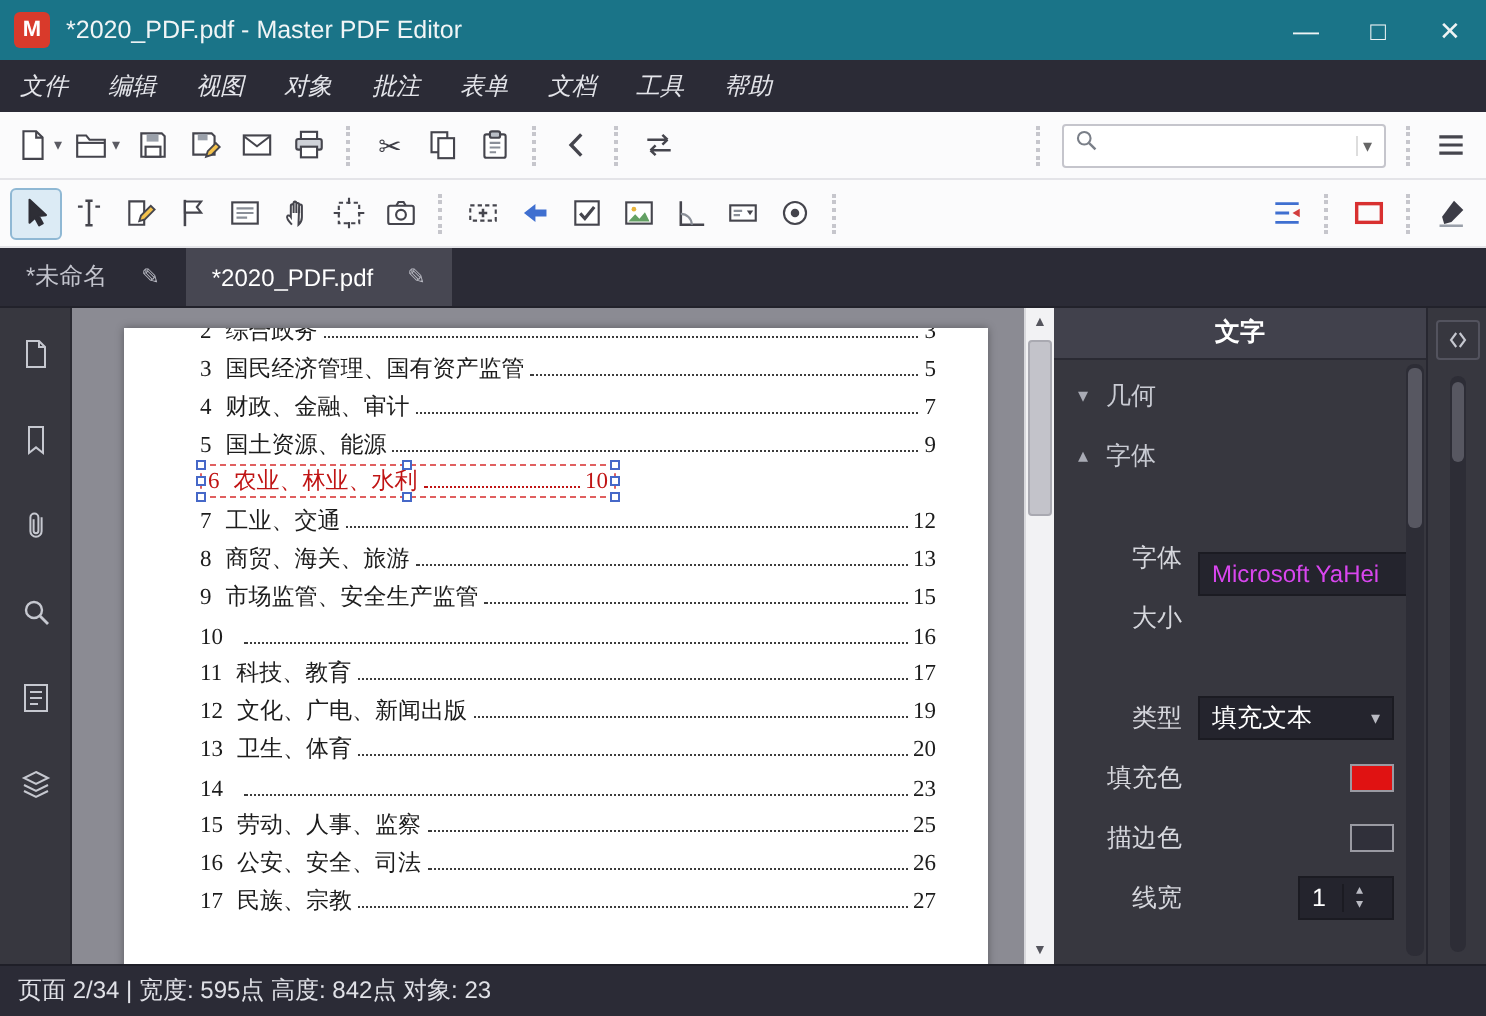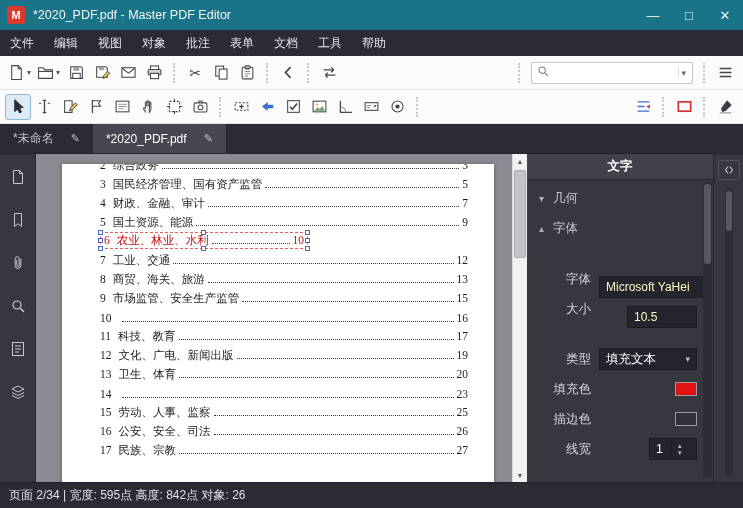--- a/index.html
+++ b/index.html
@@ -10,21 +10,21 @@
 
   
   .titlebar { height:30px; background:#1a7488; display:flex; align-items:center; color:#f1f5f6; font-size:12.5px; flex:0 0 auto; }
   .applogo { width:18px; height:18px; margin:0 8px 0 7px; background:#d93a2b; border-radius:3px; color:#fff;
              font-size:11px; font-weight:bold; display:flex; align-items:center; justify-content:center; }
   .winbtns { margin-left:auto; display:flex; height:100%; }
   .winbtn { width:36px; height:100%; display:flex; align-items:center; justify-content:center; font-size:13px; color:#eef3f4; }
 
   
   .menubar { height:26px; background:#2b2b36; display:flex; align-items:stretch; color:#e4e5ea; font-size:12px; flex:0 0 auto; }
-  .menu-item { padding:12px 10px; display:flex; align-items:center; }
+  .menu-item { padding:12px 10px; display:flex; align-items:center;font-style:italic; }
 
   
   .toolbar { height:34px; background:#fbfbfc; border-bottom:1px solid #e4e4e8; display:flex; align-items:center; padding:0 5px; flex:0 0 auto; }
   .tbtn { height:26px; min-width:26px; border:1px solid transparent; background:transparent; border-radius:3px;
           display:flex; align-items:center; justify-content:center; padding:0 2px; }
   .tbtn.active { background:#dcebf5; border-color:#8fb8d4; }
   .tbtn svg { display:block; }
   .gicon { font-size:14px; color:#3e3e46; line-height:1; }
   .bcaret { font-size:8px; color:#5a5a62; margin-left:2px; }
   .grip { height:20px; width:3px; border-left:2px dotted #c6c6cc; margin:0 6px; }
@@ -68,21 +68,21 @@
   
   .panel { width:186px; background:#37373f; color:#d6d7dd; font-size:12.5px; position:relative; flex:0 0 auto; }
   .p-header { height:26px; background:#41414c; border-bottom:1px solid #2a2a33; display:flex; align-items:center; justify-content:center; font-weight:bold; color:#fff; }
   .p-section { height:24px; display:flex; align-items:center; gap:9px; padding-left:12px; color:#c9cbd3; margin-top:6px; }
   .chev { font-size:10px; color:#a9abb5; }
   .p-row { display:flex; align-items:center; height:26px; padding-right:16px; margin-top:4px; }
   .font-row { margin-top:26px; }
   .type-row { margin-top:24px; }
   .p-label { width:64px; text-align:right; margin-right:8px; flex:0 0 auto; }
   .p-ctrl { margin-left:auto; }
-  .dinput { background:#24242d; border:1px solid #1b1b22; color:#fef9c3; height:22px; padding:0 6px; font-size:12px; font-family:inherit;margin-top:16px; }
+  .dinput { background:#24242d; border:1px solid #1b1b22; color:#d946ef; height:22px; padding:0 6px; font-size:12px; font-family:inherit;margin-top:16px; }
   .dselect { width:106px; height:22px; background:#24242d; border:1px solid #1b1b22; color:#fff; display:flex; align-items:center; justify-content:space-between; padding:0 6px; }
   .chev2 { font-size:9px; color:#b9bac2; }
   .swatch { width:22px; height:14px; border:1px solid #9a9aa2; }
   .spin { width:48px; height:22px; background:#24242d; border:1px solid #1b1b22; color:#fff; display:flex; align-items:center; }
   .spin > span { flex:1; padding-left:6px; }
   .spinbtns { display:flex; flex-direction:column; border-left:1px solid #1b1b22; padding:0 3px; }
   .spinbtns i { font-style:normal; font-size:7px; line-height:7px; color:#b9bac2; }
   .panel-sb { position:absolute; right:1px; top:28px; bottom:4px; width:9px; background:#2d2d36; border-radius:4px; }
   .pthumb { position:absolute; top:2px; left:1px; width:7px; height:80px; background:#575761; border-radius:3px; }
 
@@ -536,21 +536,20 @@
         <span class="chev">▴</span>
         <span>字体</span>
       </div>
 
       <div class="p-row font-row">
         <span class="p-label">字体</span>
         <input class="dinput p-ctrl" style="width: 106px;" value="Microsoft YaHei">
       </div>
       <div class="p-row">
         <span class="p-label">大小</span>
-        <input class="dinput p-ctrl" style="width: 70px;" value="10.5">
       </div>
 
       <div class="p-row type-row">
         <span class="p-label">类型</span>
         <div class="dselect p-ctrl">
           <span>填充文本</span>
           <span class="chev2">▾</span>
         </div>
       </div>
       <div class="p-row">
@@ -583,15 +582,15 @@
             <path d="M7 4L4 8l3 4M9 4l3 4-3 4" fill="none" stroke="#c6c8d0" stroke-width="1.2"></path>
           </svg>
         </div>
       <div class="gtrack">
           <div class="gthumb"></div>
         </div>
     </div>
   </div>
 
   <div class="statusbar">
-    <span>页面 2/34 | 宽度: 595点 高度: 842点 对象: 26</span>
+    <span>页面 2/34 | 宽度: 595点 高度: 842点 对象: 23</span>
   </div>
 </div>
 
 </body></html>

